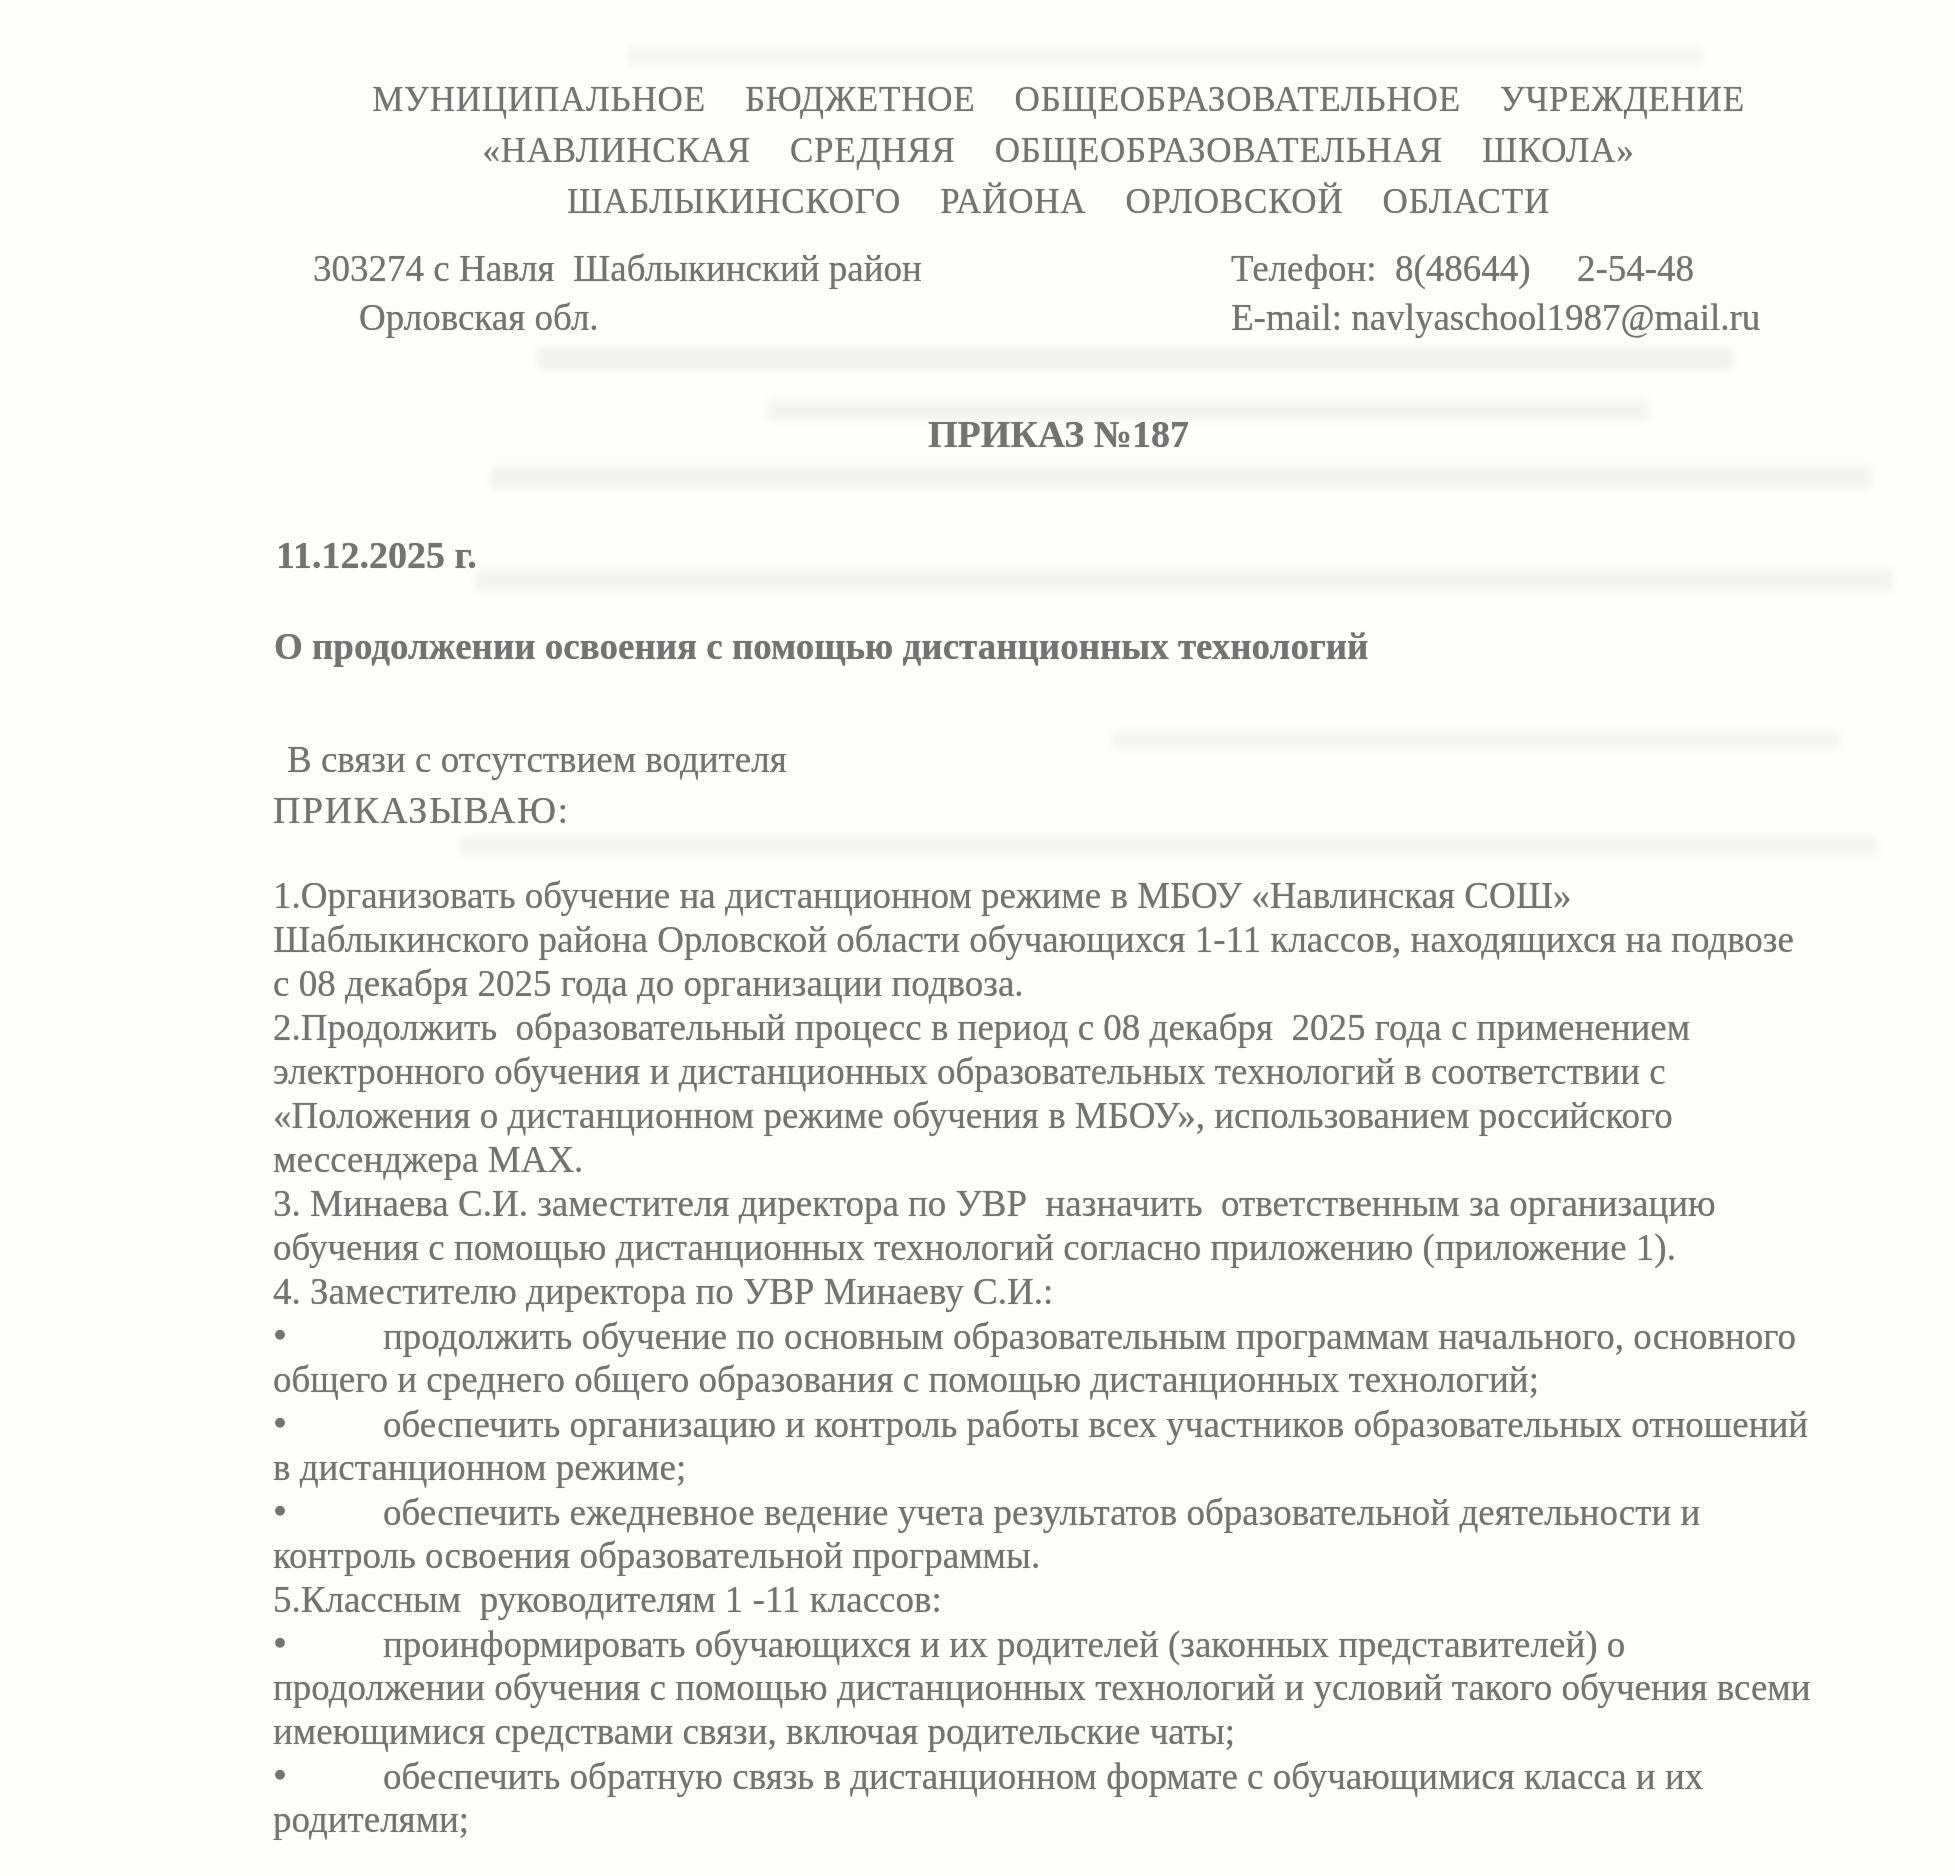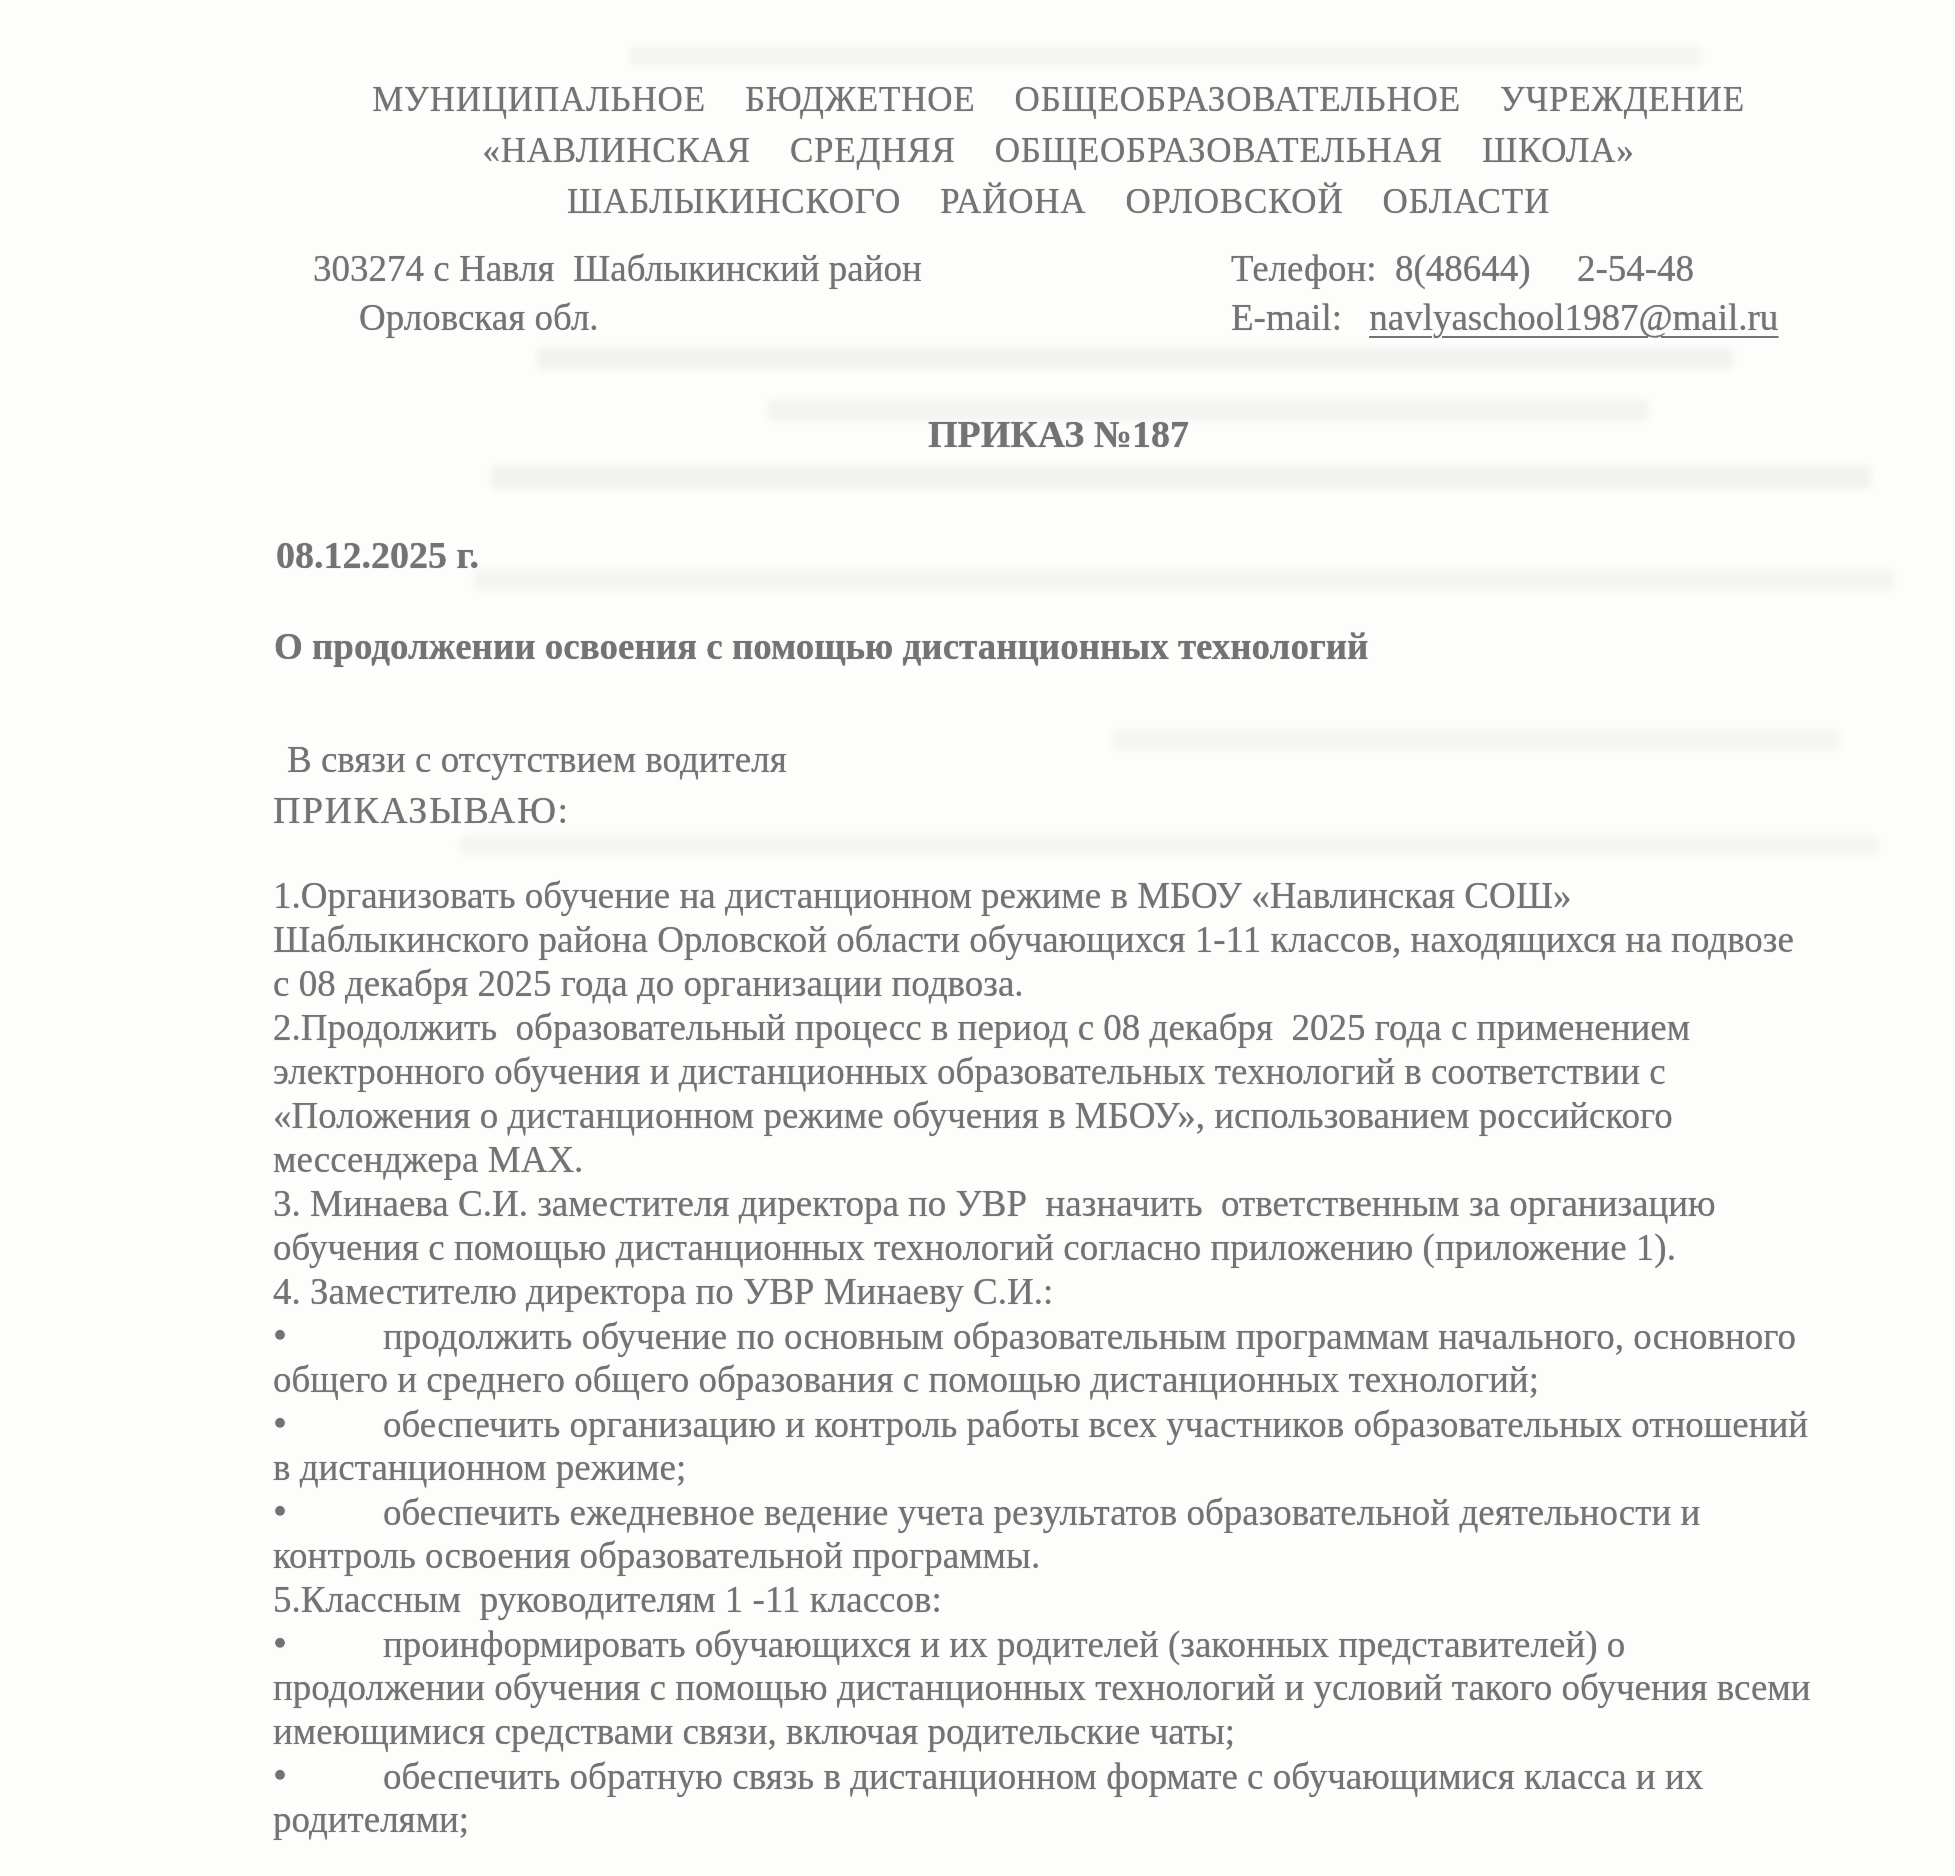--- a/index.html
+++ b/index.html
@@ -19,21 +19,21 @@
   .institution {
     position:absolute; left:238px; top:74px; width:1641px;
     text-align:center; font-size:35px; line-height:51px;
     word-spacing:10px; letter-spacing:0.8px;
   }
 
   
   .contacts-left  { position:absolute; left:313px;  top:244px; font-size:37px; line-height:49px; }
   .contacts-left .indent { padding-left:46px; }
   .contacts-right { position:absolute; left:1231px; top:244px; font-size:37px; line-height:49px; }
-  .email-value { text-decoration:underline; text-decoration-thickness:2.3px; text-underline-offset:6.1px;margin-left:18px; }
+  .email-value { text-decoration-thickness:2.3px; text-underline-offset:6.1px; }
 
   
   .order-title   { position:absolute; left:238px; top:412px; width:1641px; text-align:center; font-size:38px; font-weight:bold; }
   .order-date    { position:absolute; left:276px; top:533px;  font-size:38px; font-weight:bold; }
   .order-subject { position:absolute; left:274px; top:625px;  font-size:37px; font-weight:bold; }
   .order-reason  { position:absolute; left:287px; top:715px;  font-size:37px;margin-top:23px; }
   .order-decree  { position:absolute; left:273px; top:788px; font-size:38px; letter-spacing:1.5px; }
 
   
   .order-body { position:absolute; left:273px; top:874px; width:1641px; font-size:37px; }
@@ -66,21 +66,21 @@
     <div class="t">303274 с Навля  Шаблыкинский район</div>
     <div class="t indent">Орловская обл.</div>
   </div>
 
   <div class="contacts-right">
     <div class="t">Телефон:  8(48644)     2-54-48</div>
     <div class="t"><span>E-mail: </span><span class="email-value">navlyaschool1987@mail.ru</span></div>
   </div>
 
   <div class="order-title t">ПРИКАЗ №187</div>
-  <div class="order-date t">08.12.2025 г.</div>
+  <div class="order-date t">11.12.2025 г.</div>
   <div class="order-subject t">О продолжении освоения с помощью дистанционных технологий</div>
   <div class="order-reason t">В связи с отсутствием водителя</div>
   <div class="order-decree t">ПРИКАЗЫВАЮ:</div>
 
   <div class="order-body">
       <div class="bline t"><span>1.Организовать обучение на дистанционном режиме в МБОУ «Навлинская СОШ»</span></div>
       <div class="bline t"><span>Шаблыкинского района Орловской области обучающихся 1-11 классов, находящихся на подвозе</span></div>
       <div class="bline t"><span>с 08 декабря 2025 года до организации подвоза.</span></div>
       <div class="bline t"><span>2.Продолжить  образовательный процесс в период с 08 декабря  2025 года с применением</span></div>
       <div class="bline t"><span>электронного обучения и дистанционных образовательных технологий в соответствии с</span></div>

